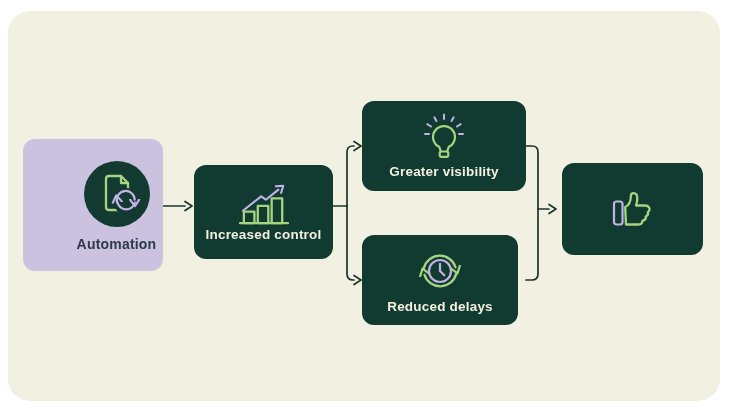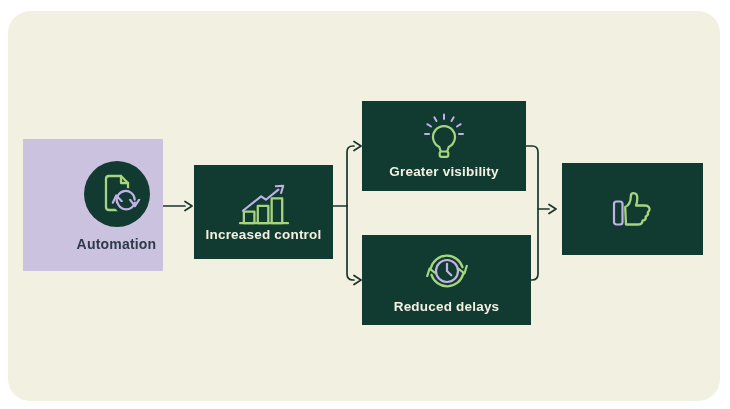--- a/index.html
+++ b/index.html
@@ -9,35 +9,35 @@
     position:relative;
   }
   .stage{position:absolute;inset:0;width:730px;height:409px;}
   .panel{
     position:absolute;left:8px;top:11px;width:712px;height:390px;
     background:#f2f0e1;border-radius:22px;
   }
   .node{
     position:absolute;display:flex;flex-direction:column;
     align-items:center;justify-content:center;
-    border-radius:0;box-sizing:border-box;
+    border-radius:12px;box-sizing:border-box;
   }
   .node-dark{background:#113a30;}
   .node-label{
     font-size:13.5px;font-weight:700;letter-spacing:.2px;
     color:#f3f0e1;white-space:nowrap;line-height:1;
   }
   .node-automation{
     left:23px;top:139px;width:140px;height:132px;
     background:#cbc2e0;gap:9px;padding-left:47px;
   }
   .node-automation .node-label{color:#2e3a48;font-size:14px;}
   .node-increased-control{left:194px;top:165px;width:139px;height:94px;}
   .node-greater-visibility{left:362px;top:101px;width:164px;height:90px;gap:4px;}
-  .node-reduced-delays{left:362px;top:235px;width:169px;height:90px;gap:4px;}
+  .node-reduced-delays{left:362px;top:235px;width:156px;height:90px;gap:4px;}
   .node-improved-efficiency{left:562px;top:163px;width:141px;height:92px;gap:4px;}
   .icon{display:block;}
   .connectors{position:absolute;inset:0;pointer-events:none;}
 </style>
 </head>
 <body>
 
 <div class="stage">
   <div class="panel"></div>
 

